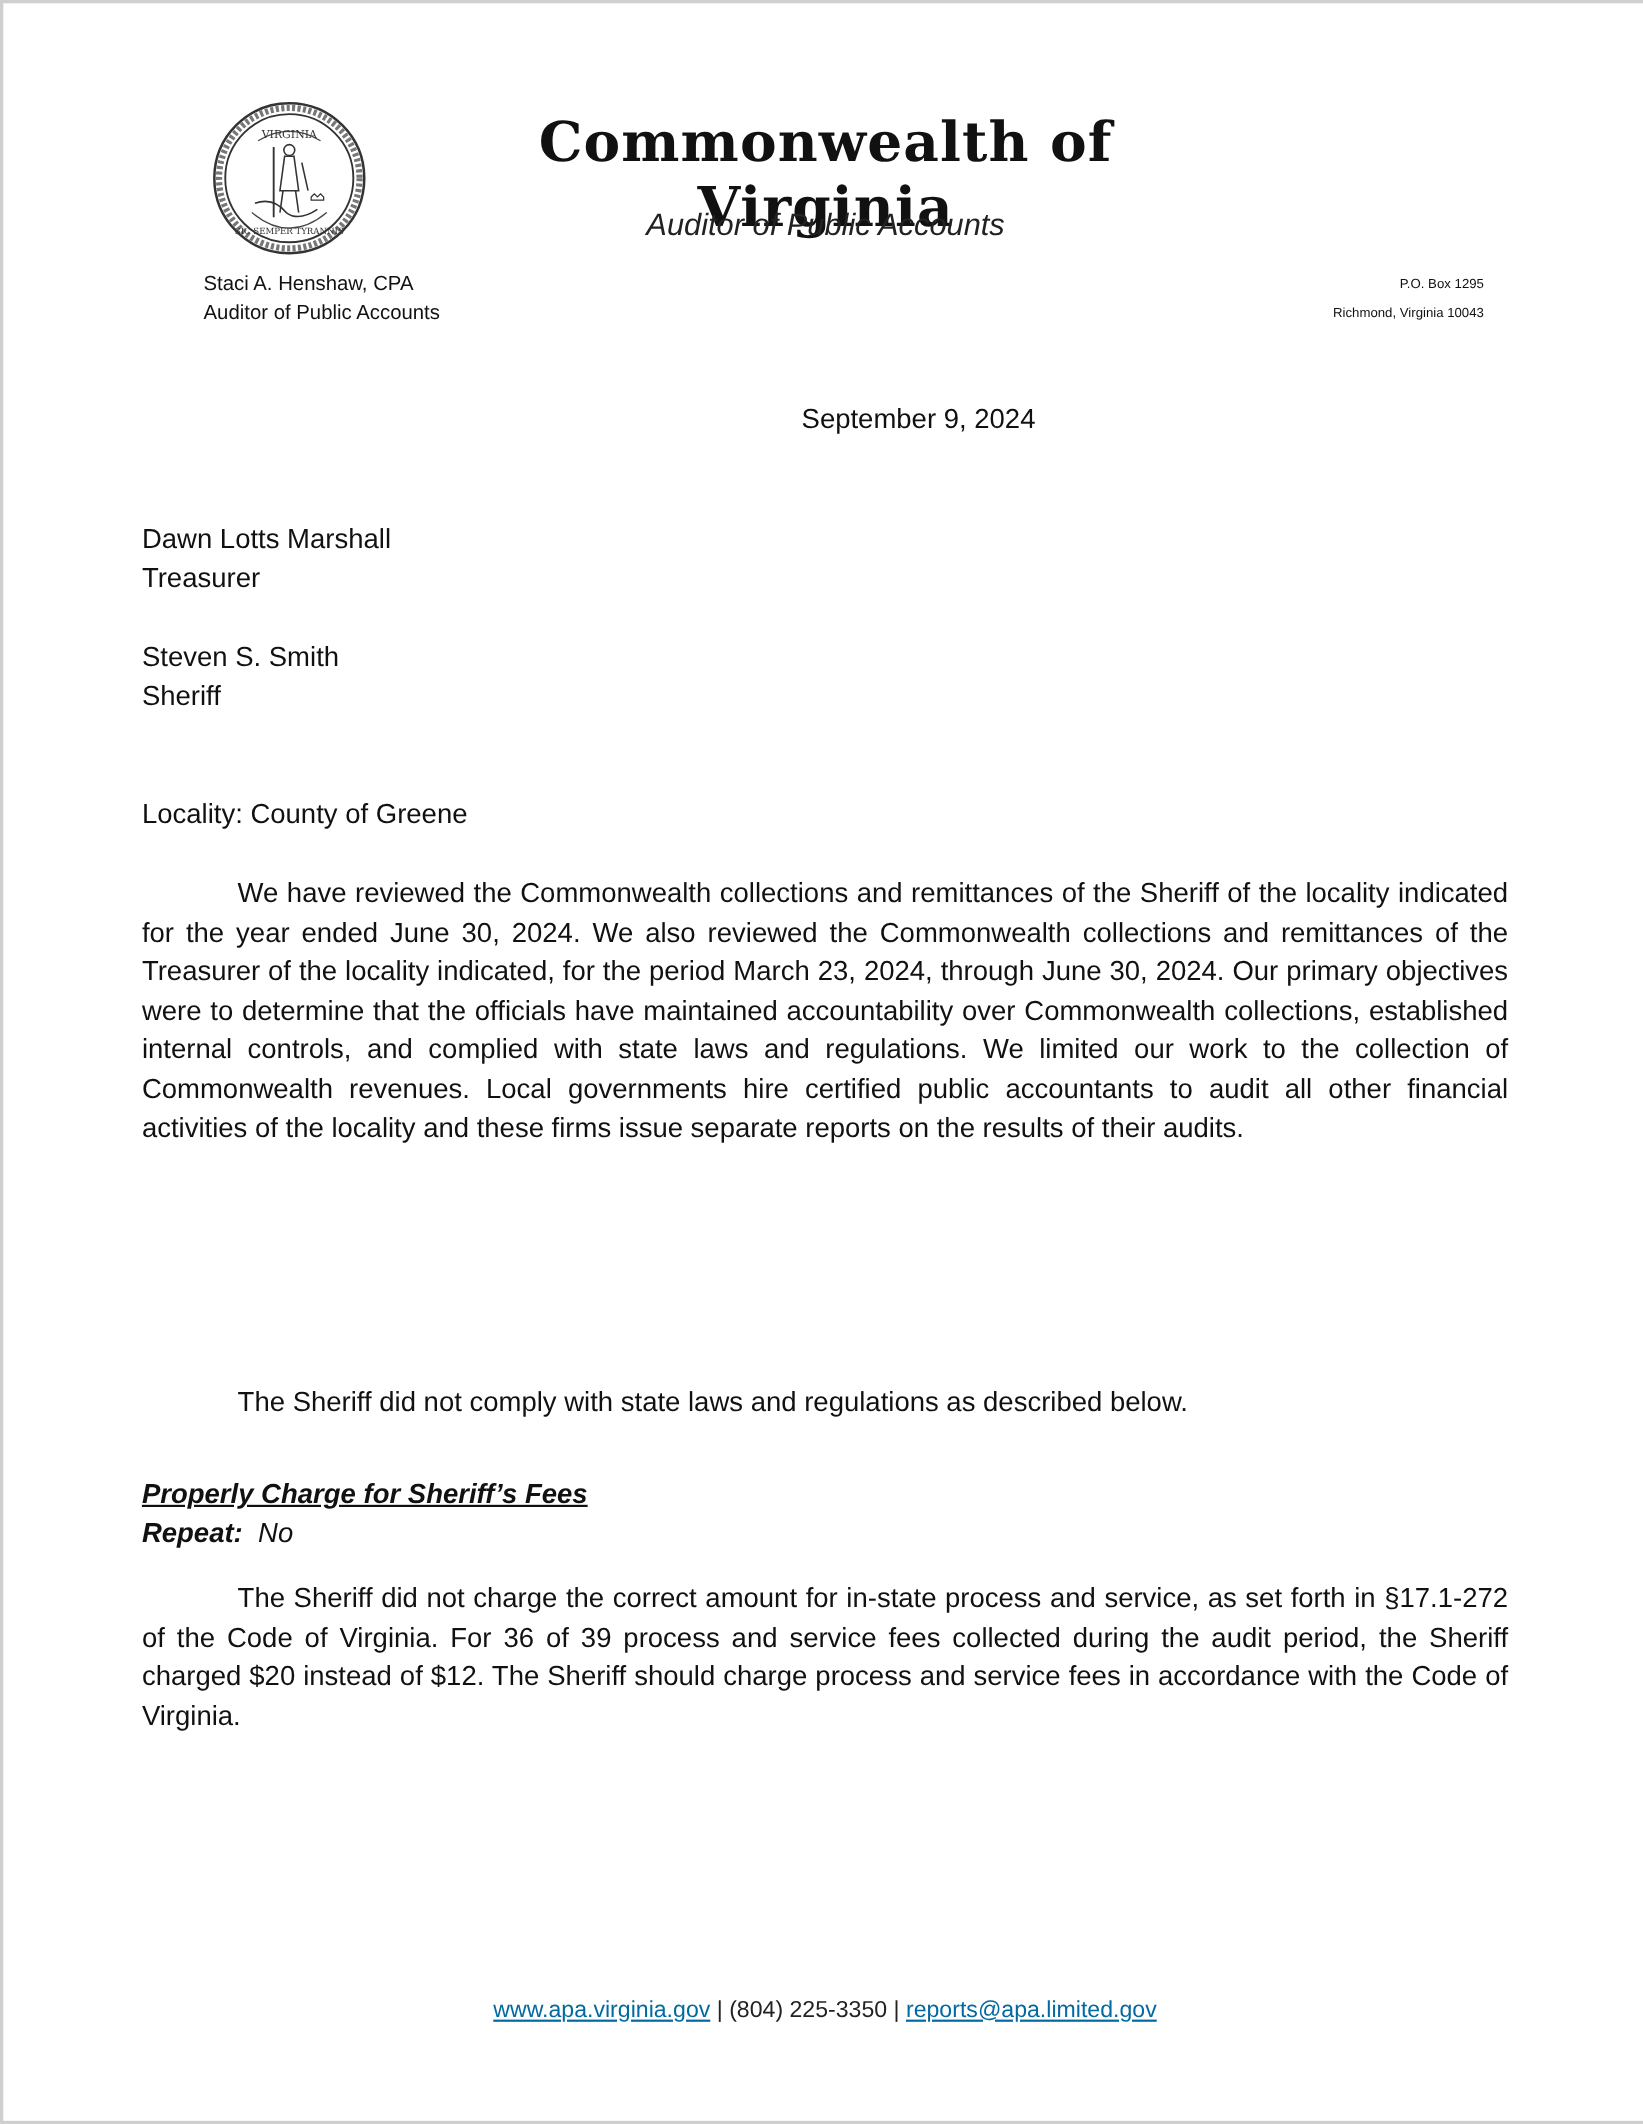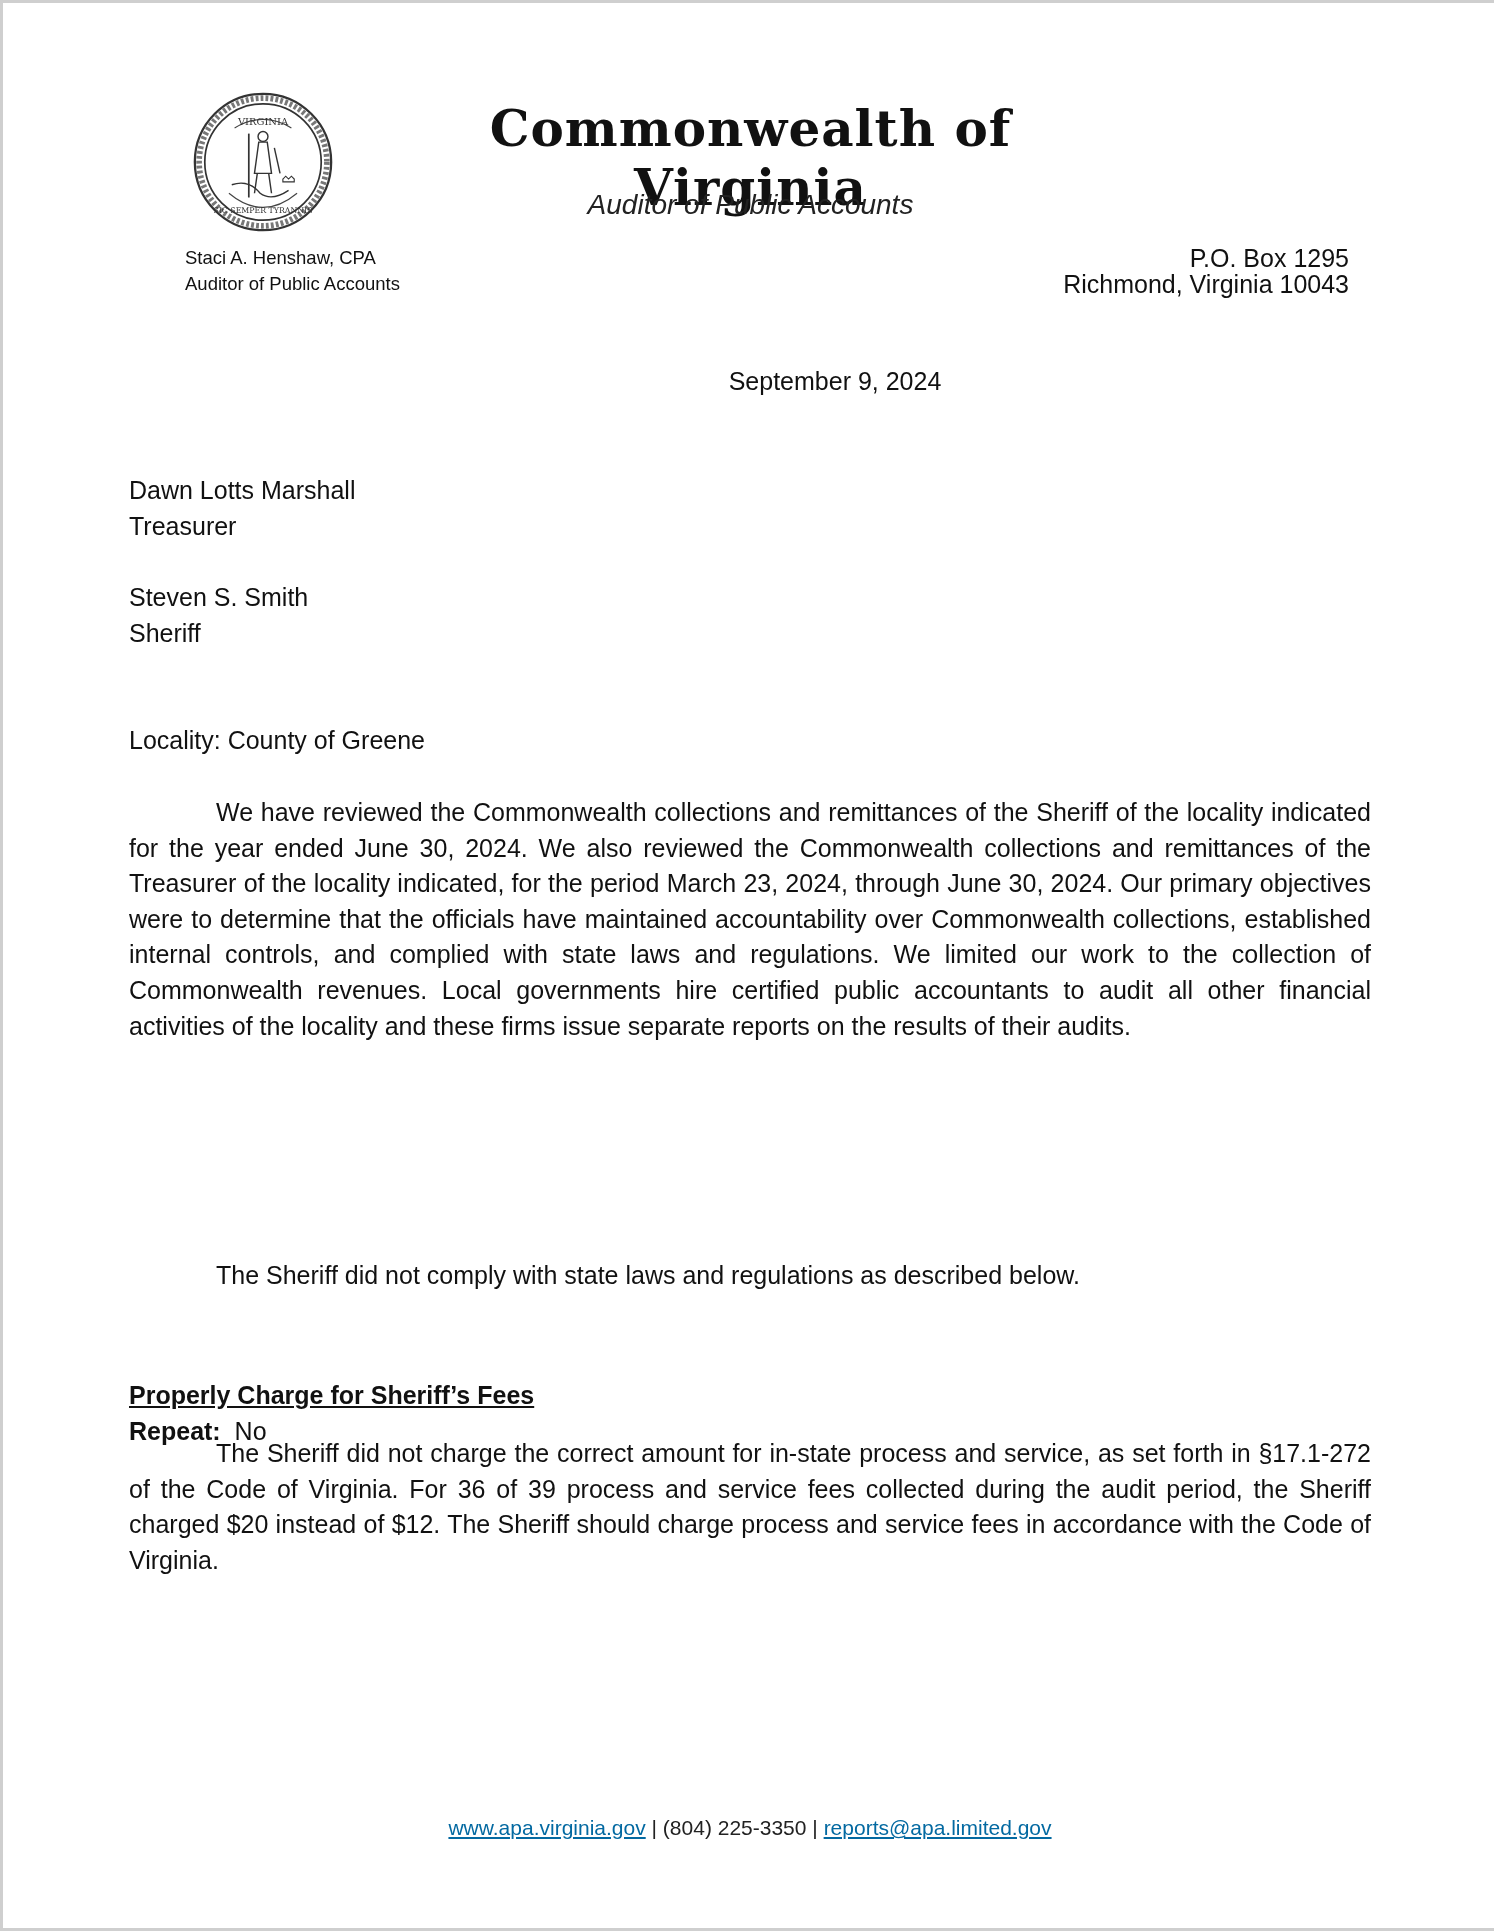--- a/index.html
+++ b/index.html
@@ -17,32 +17,32 @@
   .title {
     position: absolute; left: 380px; width: 735px; top: 96px; text-align: center;
     font-family: "DejaVu Serif", "Liberation Serif", serif; font-weight: bold;
     font-size: 50px; letter-spacing: 1px; color: #111;
   }
   .subtitle {
     position: absolute; left: 380px; width: 735px; top: 186px; text-align: center;
     font-style: italic; font-size: 28px; color: #222;
   }
   .left-block { position: absolute; left: 182px; top: 242px; font-size: 18.5px; line-height: 26px; }
-  .right-block { position: absolute; right: 182px; top: 242px; font-size: 25px; line-height: 26px; text-align: right; }
+  .right-block { position: absolute; right: 182px; top: 242px; font-size: 12px; line-height: 26px; text-align: right; }
   .date { position: absolute; left: 0; width: 1494px; top: 364px; text-align: center; font-size: 25px; padding-left: 170px; box-sizing: border-box; }
   .body-text { position: absolute; left: 126px; width: 1242px; font-size: 25px; line-height: 35.6px; }
   .addr { top: 470px; }
   .addr p { margin: 0; }
   .addr .gap { height: 36px; }
   .locality { top: 720px; }
   .para { text-align: justify; text-indent: 87px; margin: 0; }
   .p1 { top: 792px; }
   .p2 { top: 1112px; }
   .p3 { top: 1255px; }
-  .finding-title { top: 1375px; }
+  .finding-title { top: 1338px; font-style: italic; }
   .finding-title .h { font-weight: bold; text-decoration: underline; }
   .finding-title .r { font-weight: bold; }
   .p4 { top: 1433px; }
   .footer {
     position: absolute; left: 0; width: 1494px; top: 1813px; text-align: center; font-size: 21px; color: #222;
   }
   .footer a { color: #0369a1; text-decoration: underline; }
 </style>
 </head>
 <body>

